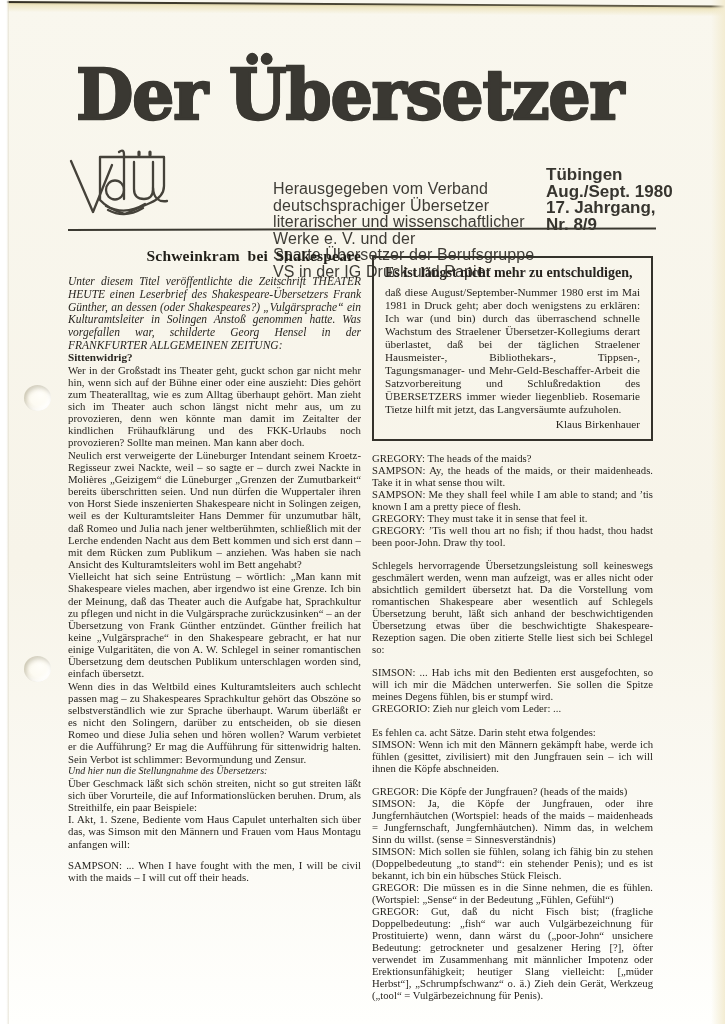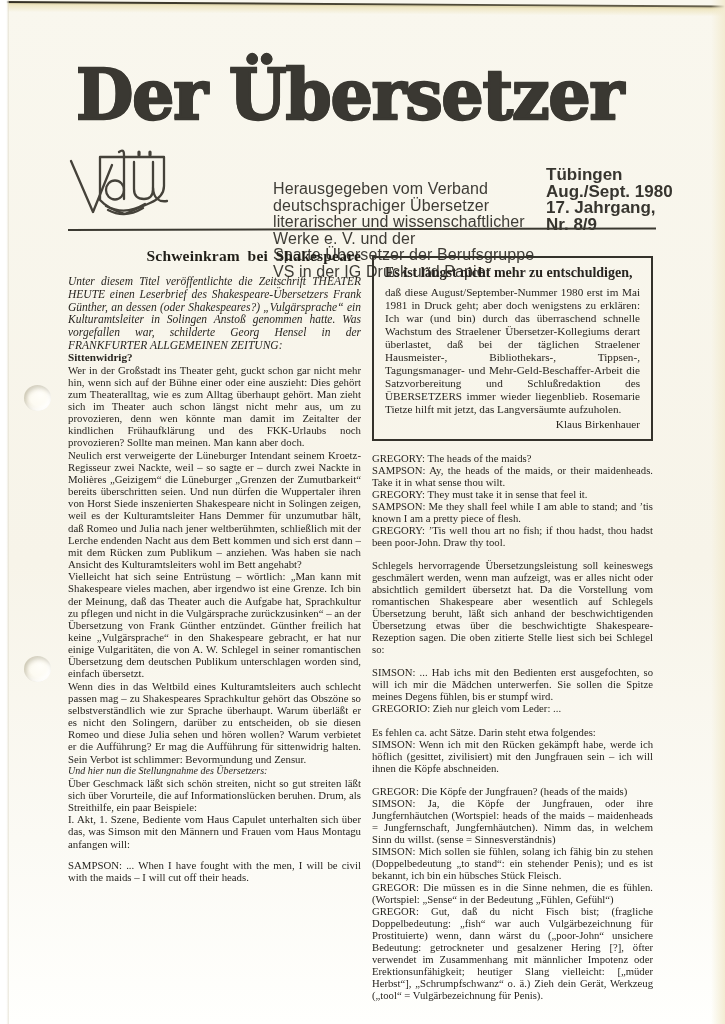--- a/index.html
+++ b/index.html
@@ -152,34 +152,34 @@
 
   <div class="col col-right">
     <div class="editor-box">
       <p class="box-title">Es ist längst nicht mehr zu entschuldigen,</p>
       <p class="box-body">daß diese August/September-Nummer 1980 erst im Mai 1981 in Druck geht; aber doch wenigstens zu erklären: Ich war (und bin) durch das überraschend schnelle Wachstum des Straelener Übersetzer-Kollegiums derart überlastet, daß bei der täglichen Straelener Hausmeister-, Bibliothekars-, Tippsen-, Tagungsmanager- und Mehr-Geld-Beschaffer-Arbeit die Satzvorbereitung und Schlußredaktion des ÜBERSETZERS immer wieder liegenblieb. Rosemarie Tietze hilft mit jetzt, das Langversäumte aufzuholen.</p>
       <p class="box-signature">Klaus Birkenhauer</p>
     </div>
 
     <p>GREGORY: The heads of the maids?</p>
     <p>SAMPSON: Ay, the heads of the maids, or their maidenheads. Take it in what sense thou wilt.</p>
+    <p>SAMPSON: Me they shall feel while I am able to stand; and ’tis known I am a pretty piece of flesh.</p>
     <p>GREGORY: They must take it in sense that feel it.</p>
-    <p>SAMPSON: Me they shall feel while I am able to stand; and ’tis known I am a pretty piece of flesh.</p>
     <p>GREGORY: ’Tis well thou art no fish; if thou hadst, thou hadst been poor-John. Draw thy tool.</p>
 
     <div class="gap"></div>
     <p>Schlegels hervorragende Übersetzungsleistung soll keineswegs geschmälert werden, wenn man aufzeigt, was er alles nicht oder absichtlich gemildert übersetzt hat. Da die Vorstellung vom romantischen Shakespeare aber wesentlich auf Schlegels Übersetzung beruht, läßt sich anhand der beschwichtigenden Übersetzung etwas über die beschwichtigte Shakespeare-Rezeption sagen. Die oben zitierte Stelle liest sich bei Schlegel so:</p>
 
     <div class="gap"></div>
     <p>SIMSON: ... Hab ichs mit den Bedienten erst ausgefochten, so will ich mir die Mädchen unterwerfen. Sie sollen die Spitze meines Degens fühlen, bis er stumpf wird.</p>
     <p>GREGORIO: Zieh nur gleich vom Leder: ...</p>
 
     <div class="gap"></div>
     <p>Es fehlen ca. acht Sätze. Darin steht etwa folgendes:</p>
-    <p>SIMSON: Wenn ich mit den Rücken gekämpft habe, werde ich höflich (gesittet, zivilisiert) mit den Jungfrauen sein – ich will ihnen die Köpfe abschneiden.</p>
+    <p>SIMSON: Wenn ich mit den Männern gekämpft habe, werde ich fühlen (gesittet, zivilisiert) mit den Jungfrauen sein – ich will ihnen die Köpfe abschneiden.</p>
 
     <div class="gap"></div>
     <p>GREGOR: Die Köpfe der Jungfrauen? (heads of the maids)</p>
     <p>SIMSON: Ja, die Köpfe der Jungfrauen, oder ihre Jungfernhäutchen (Wortspiel: heads of the maids – maidenheads = Jungfernschaft, Jungfernhäutchen). Nimm das, in welchem Sinn du willst. (sense = Sinnesverständnis)</p>
     <p>SIMSON: Mich sollen sie fühlen, solang ich fähig bin zu stehen (Doppelbedeutung „to stand“: ein stehender Penis); und es ist bekannt, ich bin ein hübsches Stück Fleisch.</p>
     <p>GREGOR: Die müssen es in die Sinne nehmen, die es fühlen. (Wortspiel: „Sense“ in der Bedeutung „Fühlen, Gefühl“)</p>
     <p>GREGOR: Gut, daß du nicht Fisch bist; (fragliche Doppelbedeutung: „fish“ war auch Vulgärbezeichnung für Prostituierte) wenn, dann wärst du („poor-John“ unsichere Bedeutung: getrockneter und gesalzener Hering [?], öfter verwendet im Zusammenhang mit männlicher Impotenz oder Erektionsunfähigkeit; heutiger Slang vielleicht: [„müder Herbst“], „Schrumpfschwanz“ o. ä.) Zieh dein Gerät, Werkzeug („tool“ = Vulgärbezeichnung für Penis).</p>
   </div>
 </div>
 

